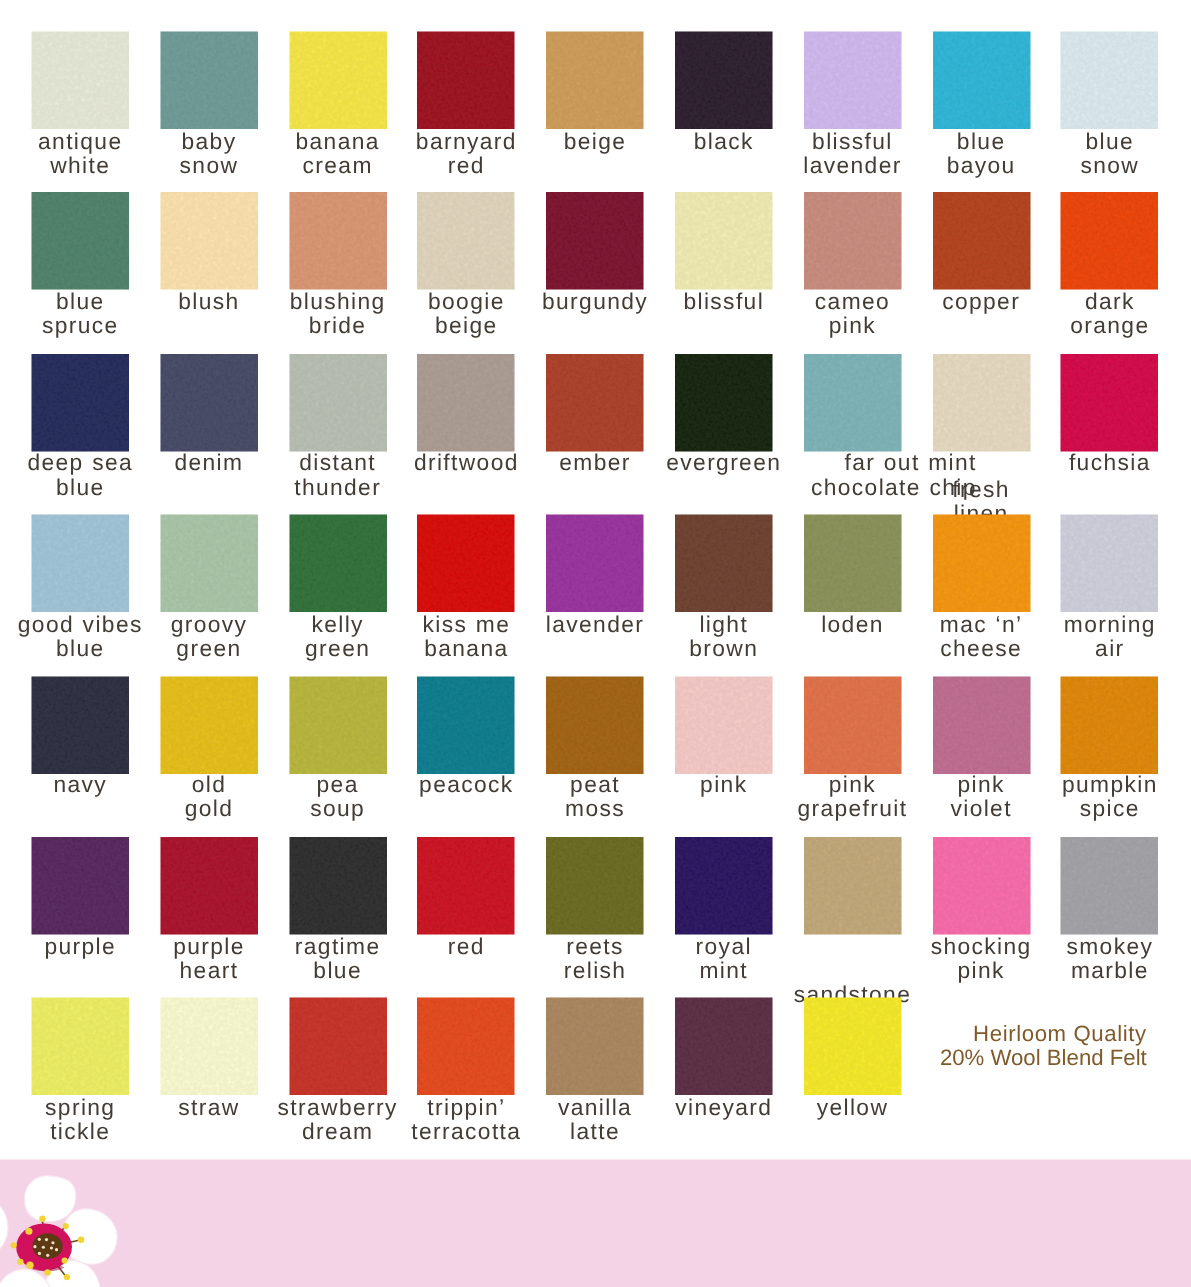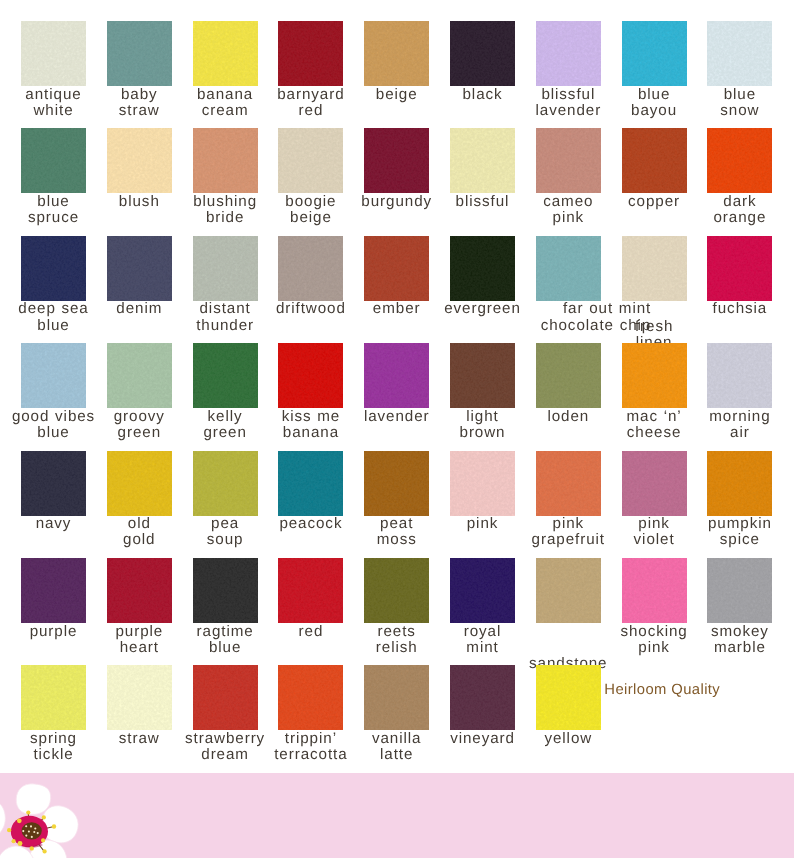--- a/index.html
+++ b/index.html
@@ -18,21 +18,21 @@
            filter:url(#feltTex);opacity:.055;}
   .sw .tex2{position:absolute;left:-40px;top:-40px;width:145px;height:145px;
            filter:url(#feltTex2);opacity:.060;}
   .lbl{position:absolute;left:-50.4px;width:165.8px;text-align:center;
        font-family:"Liberation Sans",sans-serif;
        font-size:15.2px;line-height:16.3px;color:#433c35;
        letter-spacing:0.92px;word-spacing:0.6px;white-space:pre-line;
        transform-origin:50% 0;}
 
   
-  #tagline{position:absolute;color:#815a2a;font-size:14.8px;line-height:16.3px;text-align:center;}
+  #tagline{position:absolute;color:#815a2a;font-size:14.8px;line-height:16.3px;text-align:right;}
   #tag1{letter-spacing:0.4px;white-space:nowrap;}
   #tag2{letter-spacing:0.0px;white-space:nowrap;}
 
   
   #footer{position:absolute;left:0;top:773px;width:794px;height:85px;background:#f5d3e7;}
   #logo{position:absolute;left:-30px;top:0px;width:135px;height:105px;overflow:visible;}
   #brand{position:absolute;left:95px;top:21px;font-family:"Liberation Serif",serif;
          font-size:37px;line-height:37px;color:#633a1b;letter-spacing:0.62px;}
 </style>
 </head>
@@ -63,21 +63,21 @@
         </div>
         <div class="lbl" style="top: 65.5px;">antique
 white</div>
       </div>
       <div class="cell" style="left: 106.8px; top: 21px;">
         <div class="sw" style="background: rgb(108, 155, 151);">
           <div class="tex" style="transform: translate(11px, -4px);"></div>
           <div class="tex2" style="transform: translate(4px, 11px);"></div>
         </div>
         <div class="lbl" style="top: 65.5px;">baby
-straw</div>
+snow</div>
       </div>
       <div class="cell" style="left: 192.6px; top: 21px;">
         <div class="sw" style="background: rgb(249, 234, 66);">
           <div class="tex" style="transform: translate(-5px, 15px);"></div>
           <div class="tex2" style="transform: translate(-15px, -5px);"></div>
         </div>
         <div class="lbl" style="top: 65.5px;">banana
 cream</div>
       </div>
       <div class="cell" style="left: 278.4px; top: 21px;">
@@ -519,20 +519,21 @@
         <div class="sw" style="background: rgb(249, 237, 34);">
           <div class="tex" style="transform: translate(21px, -11px);"></div>
           <div class="tex2" style="transform: translate(11px, 21px);"></div>
         </div>
         <div class="lbl" style="top: 65.5px;">yellow</div>
       </div>
     </div>
 
   <div id="tagline" style="left: 560px; top: 681.9px; width: 204.5px; color: rgb(129, 90, 42);">
     <div id="tag1">Heirloom Quality</div>
+    <div id="tag2">20% Wool Blend Felt</div>
   </div>
 
   <div id="footer" style="background: rgb(245, 211, 231);">
     <svg id="logo" viewBox="0 0 135 105" width="135" height="105">
       <g fill="#ffffff" stroke="#f7e2ee" stroke-width="0.8">
         <path d="M64.0 10.9 C53.2 10.0 46.5 16.5 46.2 26.2 C45.9 34.9 51.3 40.8 60.0 41.4
                  C72.4 42.3 79.8 35.9 80.6 25.9 C81.5 15.5 74.8 11.8 64.0 10.9 Z"></path>
         <path d="M92.0 33.2 C81.8 31.0 74.0 36.4 72.0 46.6 C69.8 57.4 75.0 66.6 85.6 69.2
                  C97.2 72.0 105.6 66.0 107.8 55.6 C110.2 44.6 102.2 35.4 92.0 33.2 Z"></path>
         <path d="M22.5 26.5 C11.2 24.0 -0.5 28.8 -6.0 38.8 C-12.0 49.5 -7.0 61.5 3.8 65.8

